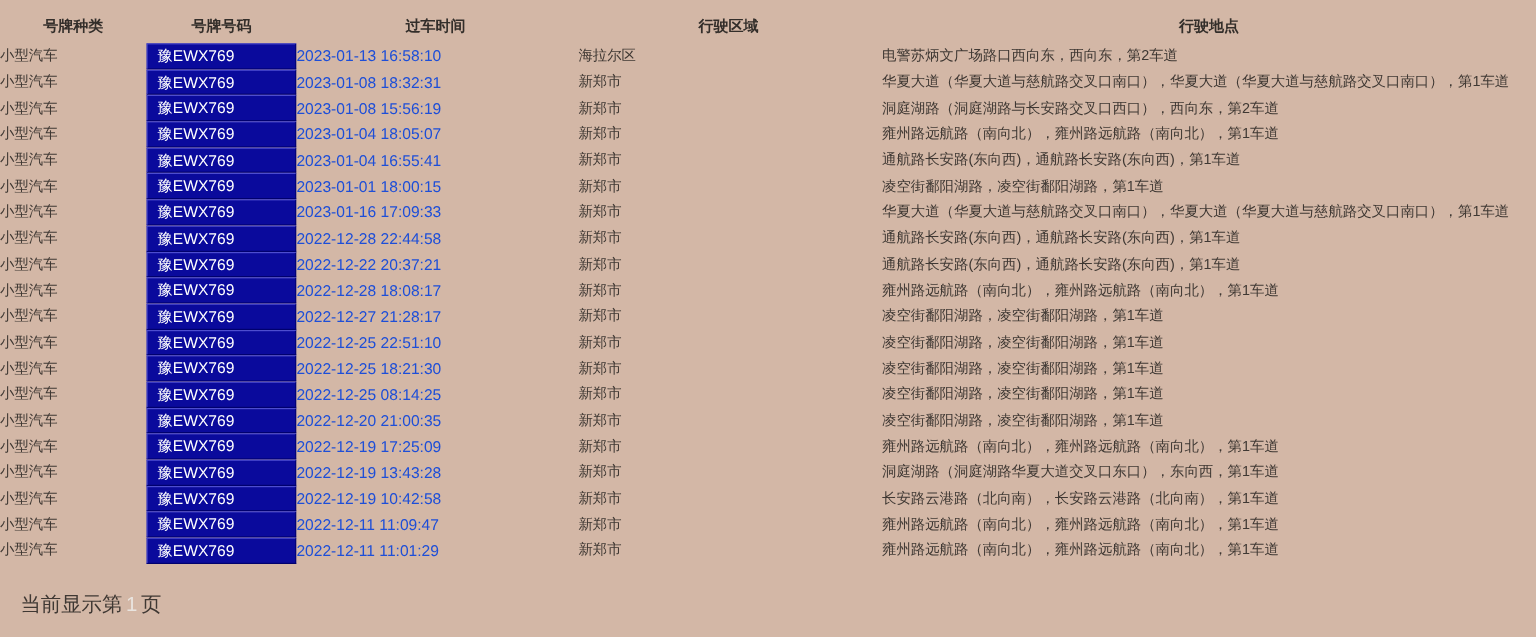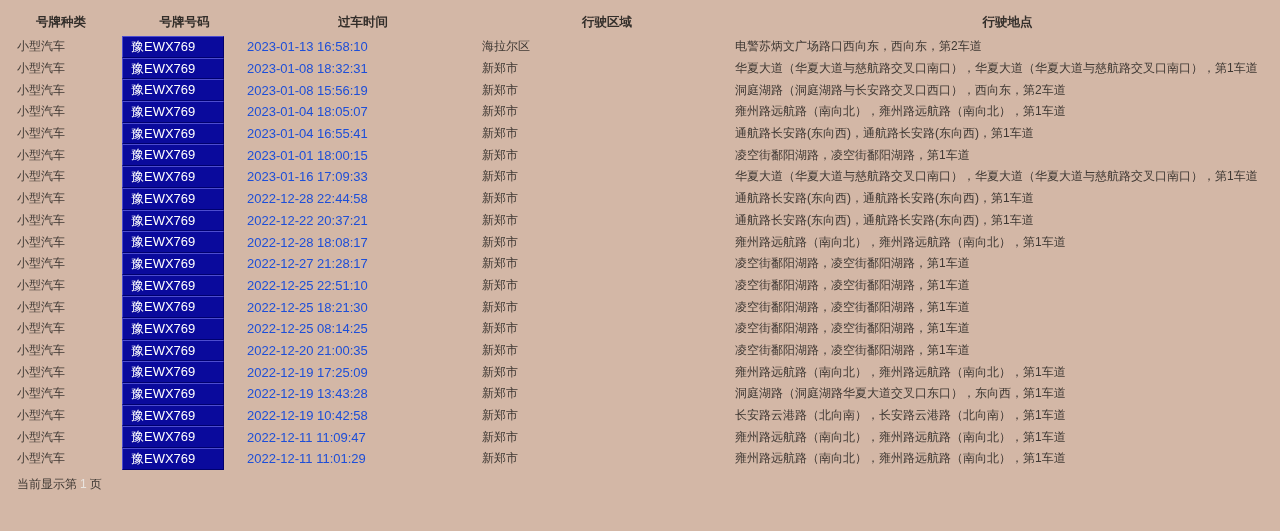--- a/index.html
+++ b/index.html
@@ -29,47 +29,47 @@
   }
   .records-table td {
     height: 21.7px;
     padding: 0;
     vertical-align: middle;
     font-size: 12px;
     color: #3f3833;
     white-space: nowrap;
     overflow: hidden;
   }
-  td.c-type { padding-left: 17px; }
+  td.c-type { }
   td.c-plate { padding: 0; }
   td.c-time {
     font-size: 13px;
     color: #1d4ed8;
     font-family: "Liberation Sans", "DejaVu Sans", sans-serif;
   }
   td.c-area { padding-left: 3px; }
   td.c-loc  { padding-left: 0; }
   .plate-badge {
     display: block;
     box-sizing: border-box;
-    width: 102px;
+    width: 125px;
     height: 21.7px;
     line-height: 20px;
     background: #0a0a9c;
     border: 1px solid;
     border-color: #4d4dcf #00006e #00006e #4d4dcf;
     color: #ffffff;
     font-size: 13px;
     padding-left: 8px;
     cursor: pointer;
   }
   .footer-status {
-    margin-top: 6px;
+    margin-top: 22px;
     padding-left: 17px;
-    font-size: 12px;
+    font-size: 17px;
     color: #3f3833;
   }
   .footer-status .page-num {
     color: #e9e4df;
     padding: 0 3px;
   }
 </style>
 </head>
 <body>
 

